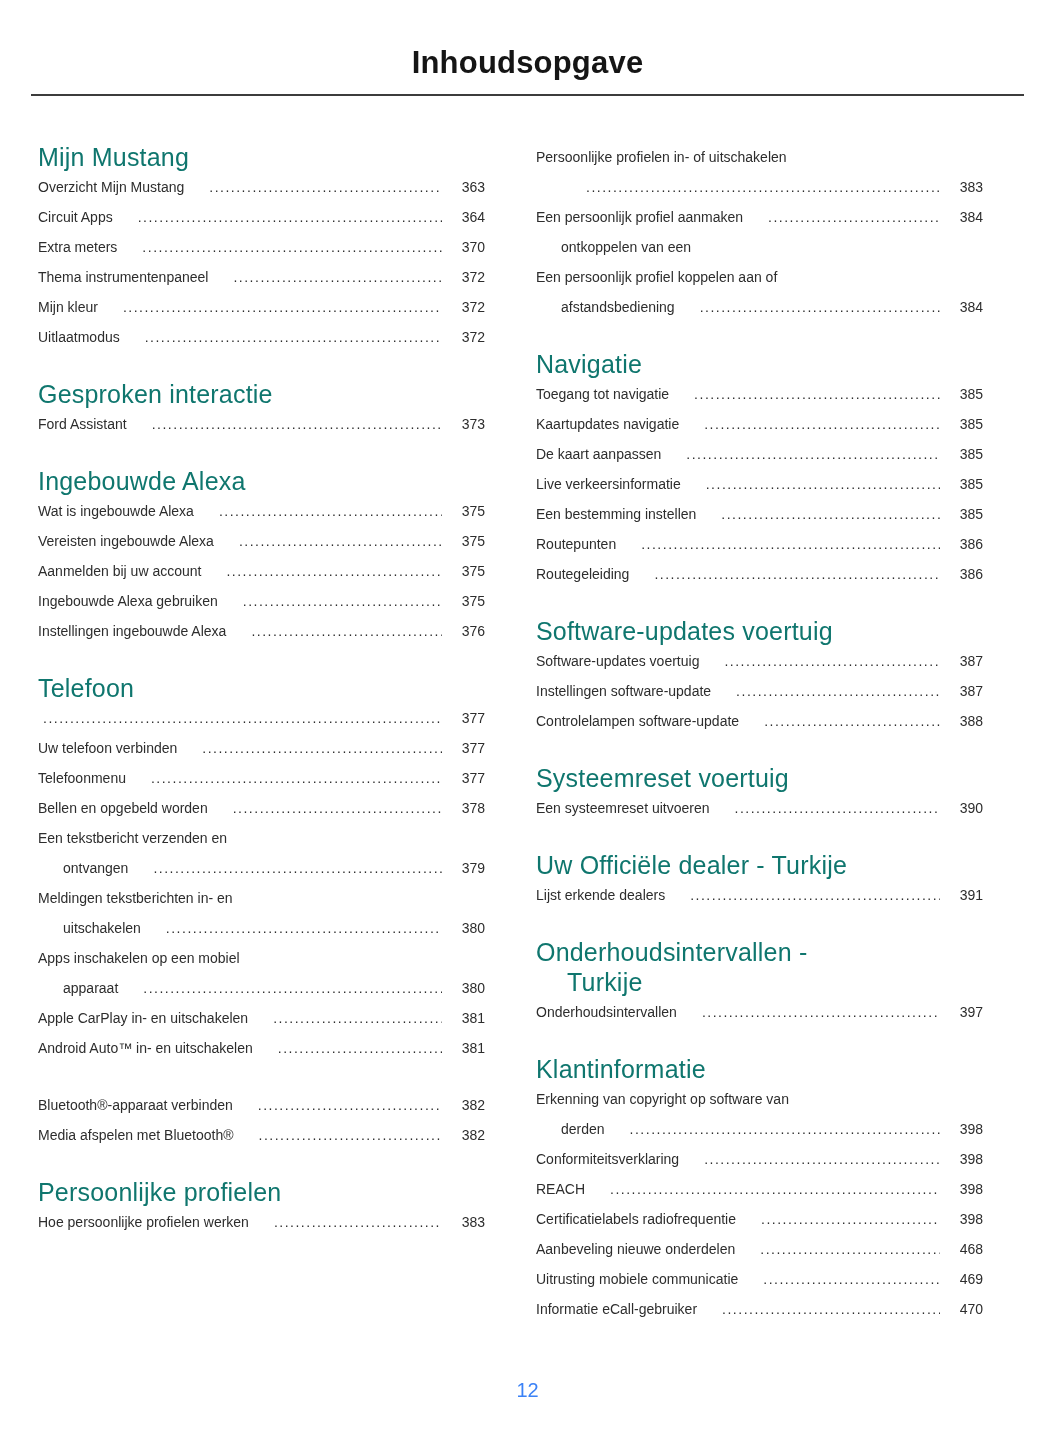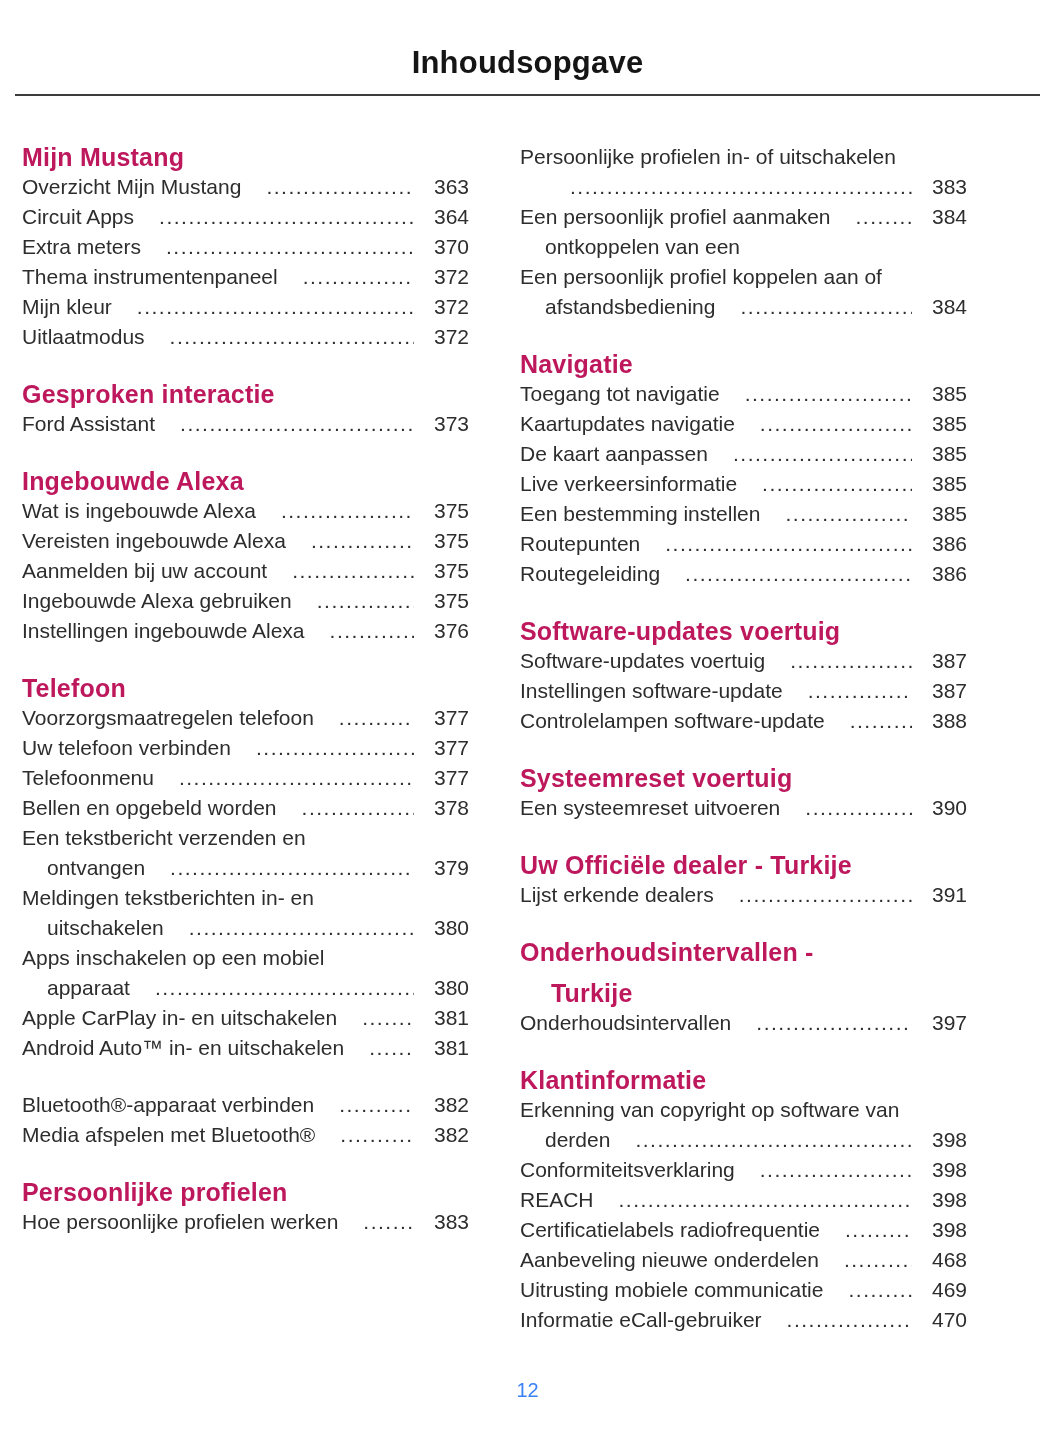--- a/index.html
+++ b/index.html
@@ -6,21 +6,21 @@
   html, body { margin: 0; padding: 0; }
   body {
     width: 1055px; height: 1448px;
     background: #ffffff;
     font-family: "Liberation Sans", sans-serif;
     -webkit-font-smoothing: antialiased;
   }
   .page {
     position: relative;
     width: 1055px; height: 1448px;
-    padding: 0 15px;
+    padding: 0 31px;
     overflow: hidden;
     border-radius: 14px;
   }
   .doc-title {
     padding-top: 44px;
     text-align: center;
     font-size: 31px;
     line-height: 38px;
     font-weight: bold;
     letter-spacing: 0.2px;
@@ -36,27 +36,27 @@
     margin-top: 46px;
     padding-left: 7px;
     gap: 51px;
   }
   .col { flex: 0 0 447px; width: 447px; }
   .toc-section { margin-top: 27px; }
   .col .toc-section:first-child { margin-top: 0; }
   .section-heading {
     font-size: 25px;
     line-height: 30px;
-    font-weight: bold;
-    color: #be185d;
+    font-weight: normal;
+    color: #0f766e;
     letter-spacing: 0.2px;
   }
-  .heading-line.indent-h { padding-left: 31px; margin-top: 11px; }
+  .heading-line.indent-h { padding-left: 31px; }
   .toc-entry {
-    font-size: 21px;
+    font-size: 14px;
     line-height: 30px;
     color: #2d2d2d;
   }
   .indent { padding-left: 25px; }
   .entry-last { display: flex; align-items: flex-start; gap: 20px; }
   .entry-text { white-space: nowrap; }
   .dots {
     flex: 1 1 auto;
     overflow: hidden;
     white-space: nowrap;
@@ -184,21 +184,20 @@
               <span class="page-num">376</span>
             </div>
           </div>
         </div>
         <div class="toc-section">
           <div class="section-heading">
             <div class="heading-line">Telefoon</div>
           </div>
           <div class="toc-entry">
             <div class="entry-last">
-              <span class="entry-text">Voorzorgsmaatregelen telefoon</span>
               <span class="dots"></span>
               <span class="page-num">377</span>
             </div>
           </div>
           <div class="toc-entry">
             <div class="entry-last">
               <span class="entry-text">Uw telefoon verbinden</span>
               <span class="dots"></span>
               <span class="page-num">377</span>
             </div>

